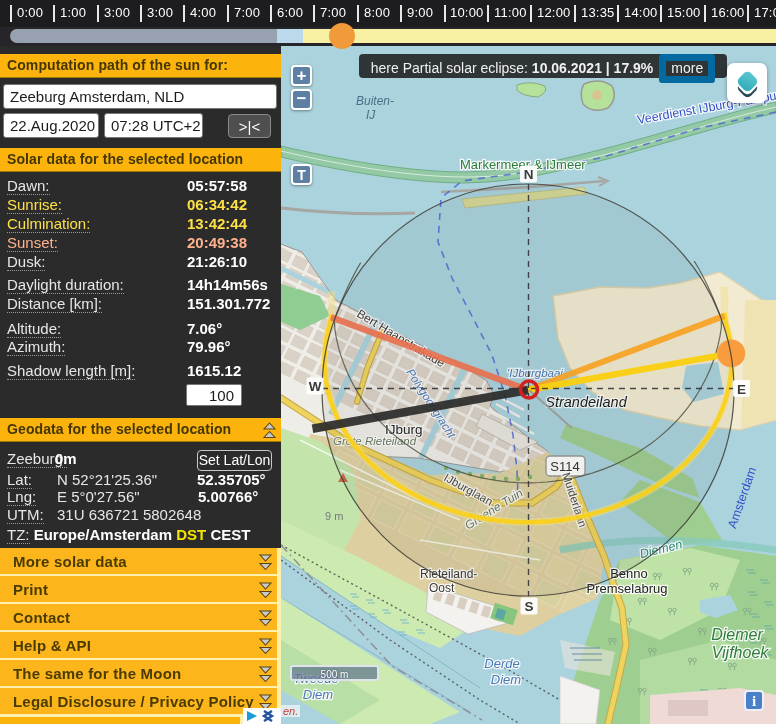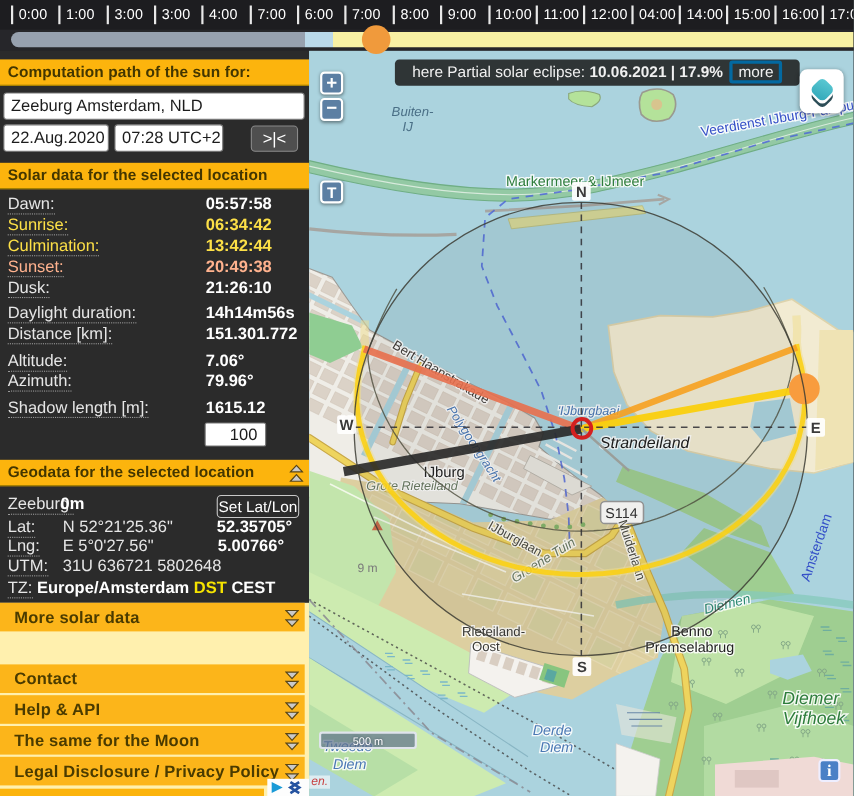--- a/index.html
+++ b/index.html
@@ -24,21 +24,21 @@
 .lbl span{border-bottom:1px dotted #9a9a9a}
 .val{position:absolute;font-size:15px;font-weight:bold;color:#fff}
 .ylw{color:#fde047}.sal{color:#ffb28e}
 #map{left:281px;top:46px;width:495px;height:678px;overflow:hidden;background:#aad3df}
 .mbtn{position:absolute;width:21px;height:21px;background:#5c7fa3;border:2px solid #fff;
  border-radius:4px;color:#fff;font-weight:bold;text-align:center;
  box-shadow:0 1px 3px rgba(0,0,0,.4);z-index:30}
 #banner{position:absolute;left:78px;top:8px;width:368px;height:24px;background:rgba(25,25,25,.85);
  border-radius:4px;color:#f0f0f0;font-size:14px;line-height:23px;text-align:center;z-index:30;white-space:nowrap}
 #banner b{font-weight:bold}
-#morebtn{display:inline-block;border:3px solid #0369a1;border-radius:3px;padding:0 5px;line-height:15px;margin-left:6px}
+#morebtn{display:inline-block;border:7px solid #0369a1;border-radius:3px;padding:0 5px;line-height:15px;margin-left:6px}
 #layers{position:absolute;left:446px;top:17px;width:40px;height:40px;background:#fff;border-radius:7px;
  box-shadow:0 1px 4px rgba(0,0,0,.35);z-index:30}
 #scalebar{position:absolute;left:9px;top:619px;width:89px;height:16px;background:rgba(96,115,140,.72);
  border:2px solid #dfe4ec;border-radius:3px;font-size:10px;font-weight:normal;color:#fff;text-align:center;line-height:15px;z-index:30;
  text-shadow:0 0 2px rgba(40,50,70,.8)}
 #infobtn{position:absolute;left:463px;top:644px;width:20px;height:21px;background:#4a80c6;border:2px solid #eef;
  border-radius:4px;color:#fff;font-size:15px;font-weight:bold;text-align:center;line-height:19px;z-index:30;font-family:"Liberation Serif",serif}
 </style></head><body>
 <div id="page">
 <div id="topbar" class="abs">
@@ -62,21 +62,21 @@
 <div class="tlab" style="left:364px">8:00</div>
 <div class="tick" style="left:400px"></div>
 <div class="tlab" style="left:407px">9:00</div>
 <div class="tick" style="left:444px"></div>
 <div class="tlab" style="left:450px">10:00</div>
 <div class="tick" style="left:487px"></div>
 <div class="tlab" style="left:494px">11:00</div>
 <div class="tick" style="left:530px"></div>
 <div class="tlab" style="left:537px">12:00</div>
 <div class="tick" style="left:574px"></div>
-<div class="tlab" style="left:581px">04:00</div>
+<div class="tlab" style="left:581px">13:35</div>
 <div class="tick" style="left:617px"></div>
 <div class="tlab" style="left:624px">14:00</div>
 <div class="tick" style="left:660px"></div>
 <div class="tlab" style="left:667px">15:00</div>
 <div class="tick" style="left:704px"></div>
 <div class="tlab" style="left:711px">16:00</div>
 <div class="tick" style="left:747px"></div>
 <div class="tlab" style="left:754px">17:00</div>
 </div>
 <div id="sliderrow" class="abs">
@@ -123,20 +123,24 @@
 <div class="lbl" style="left:7px;top:442px"><span>Lng:</span></div>
 <div class="lbl" style="left:57px;top:442px">E 5°0'27.56"</div>
 <div class="lbl" style="left:7px;top:460px"><span>UTM:</span></div>
 <div class="lbl" style="left:57px;top:460px">31U 636721 5802648</div>
 <div class="val" style="left:197px;top:425px">52.35705°</div>
 <div class="val" style="left:198px;top:442px">5.00766°</div>
 <div style="position:absolute;left:197px;top:404px;width:75px;height:21px;border:1px solid #c8c8c8;border-radius:4px;color:#fff;font-size:14px;text-align:center;line-height:19px">Set Lat/Lon</div>
 <div class="lbl" style="left:7px;top:480px"><span>TZ:</span> <b style="color:#fff">Europe/Amsterdam <span style="color:#f6e400;border:none">DST</span> CEST</b></div>
 <div style="position:absolute;left:0;top:502px;width:281px;height:176px;background:#fff0ae"></div>
 <div class="bar" style="top:502px">More solar data<svg style="position:absolute;right:5px;top:6px" width="13" height="17" viewBox="0 0 13 17">
+          <path d="M1 1 L12 1 L6.5 7 Z" fill="#c9c9c9" stroke="#5a4716" stroke-width="1.1"></path>
+          <path d="M1 9.5 L12 9.5 L6.5 15.5 Z" fill="#c9c9c9" stroke="#5a4716" stroke-width="1.1"></path>
+        </svg></div>
+<div class="bar" style="top:530px">Print<svg style="position:absolute;right:5px;top:6px" width="13" height="17" viewBox="0 0 13 17">
           <path d="M1 1 L12 1 L6.5 7 Z" fill="#c9c9c9" stroke="#5a4716" stroke-width="1.1"></path>
           <path d="M1 9.5 L12 9.5 L6.5 15.5 Z" fill="#c9c9c9" stroke="#5a4716" stroke-width="1.1"></path>
         </svg></div>
 <div class="bar" style="top:558px">Contact<svg style="position:absolute;right:5px;top:6px" width="13" height="17" viewBox="0 0 13 17">
           <path d="M1 1 L12 1 L6.5 7 Z" fill="#c9c9c9" stroke="#5a4716" stroke-width="1.1"></path>
           <path d="M1 9.5 L12 9.5 L6.5 15.5 Z" fill="#c9c9c9" stroke="#5a4716" stroke-width="1.1"></path>
         </svg></div>
 <div class="bar" style="top:614px">The same for the Moon<svg style="position:absolute;right:5px;top:6px" width="13" height="17" viewBox="0 0 13 17">
           <path d="M1 1 L12 1 L6.5 7 Z" fill="#c9c9c9" stroke="#5a4716" stroke-width="1.1"></path>
           <path d="M1 9.5 L12 9.5 L6.5 15.5 Z" fill="#c9c9c9" stroke="#5a4716" stroke-width="1.1"></path>

